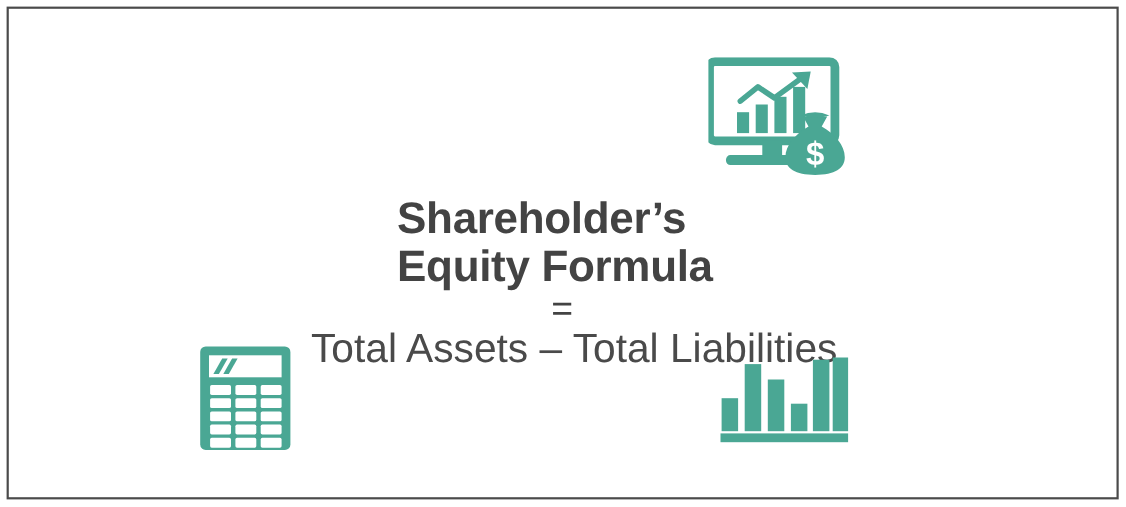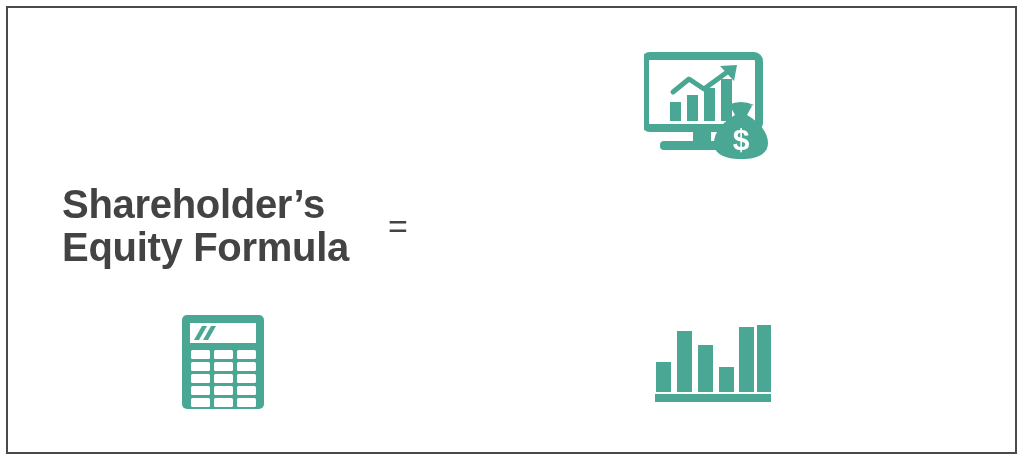--- a/index.html
+++ b/index.html
@@ -29,20 +29,21 @@
 
   
   #formula {
     position: absolute;
     left: 62px;
     top: 178px;
     width: 920px;
     height: 96px;
     display: flex;
     align-items: center;
+    flex-direction: column;
   }
   #formula-title {
     color: #434343;
     font-size: 40px;
     font-weight: bold;
     line-height: 1.08;
     letter-spacing: -0.3px;
     white-space: pre-line;
     flex: 0 0 auto;
     width: 322px;
@@ -75,20 +76,21 @@
 <body>
 
 <div id="canvas">
 
   <div id="frame"></div>
 
   <div id="formula">
     <div id="formula-title">Shareholder’s
 Equity Formula</div>
     <div id="equals-sign">=</div>
+    <div id="formula-expression">Total Assets – Total Liabilities</div>
   </div>
 
   <div class="icon-wrap" id="monitor-icon-wrap">
     <svg width="138" height="108" viewBox="0 0 138 108" xmlns="http://www.w3.org/2000/svg">
 
       <path d="M6 4 h104 a5 5 0 0 1 5 5 v62 a5 5 0 0 1 -5 5 h-104 a5 5 0 0 1 -5 -5 v-62 a5 5 0 0 1 5 -5 z" fill="none" stroke="#4aa794" stroke-width="8"></path>
 
       <rect x="49" y="76" width="18" height="13" fill="#4aa794"></rect>
 
       <rect x="16" y="89" width="84" height="9" rx="4" fill="#4aa794"></rect>

